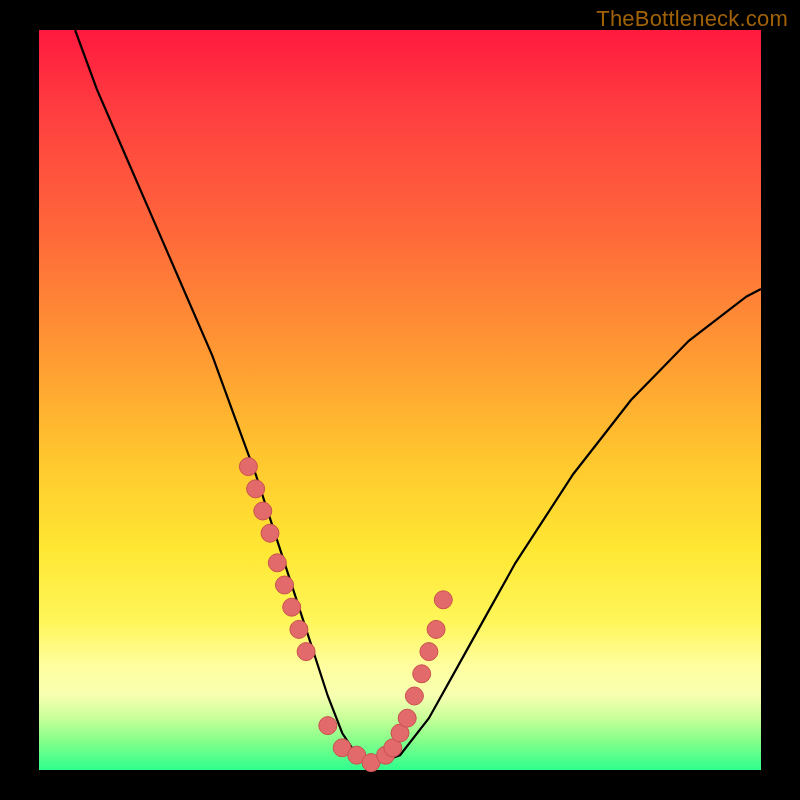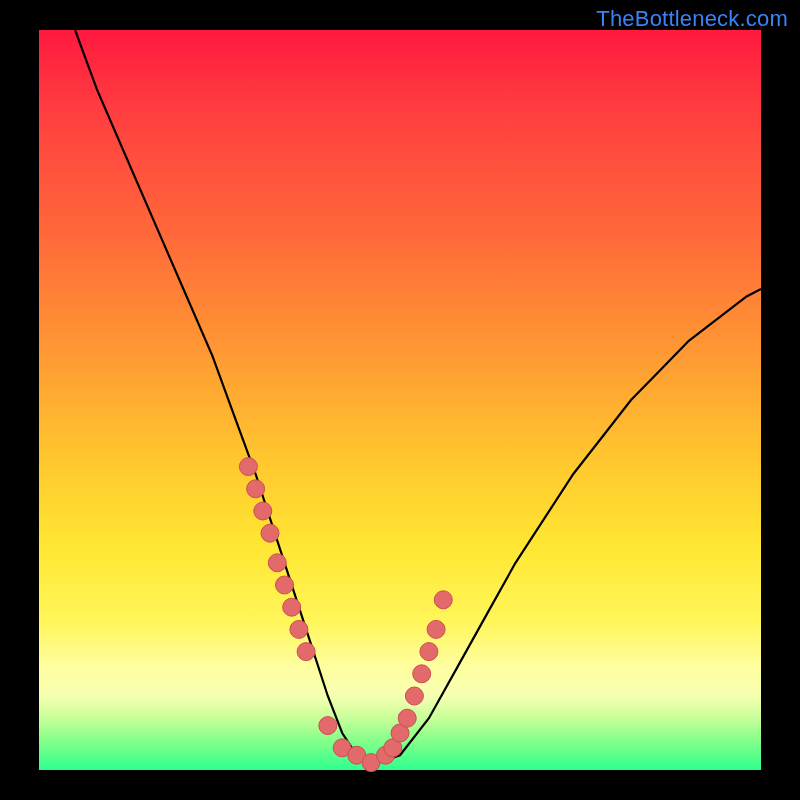--- a/index.html
+++ b/index.html
@@ -39,21 +39,21 @@
       #f6ffb0 90%,
       #c8ff99 93%,
       #86ff8a 96%,
       #2fff8e 100%
     );
   }
   .watermark {
     position: absolute;
     top: 6px;
     right: 12px;
-    color: #3b82f6;
+    color: #a16207;
     font-size: 22px;
     font-weight: 500;
     letter-spacing: 0.2px;
     user-select: none;
   }
   svg.curve {
     position: absolute;
     left: 0;
     top: 0;
     width: 722px;

